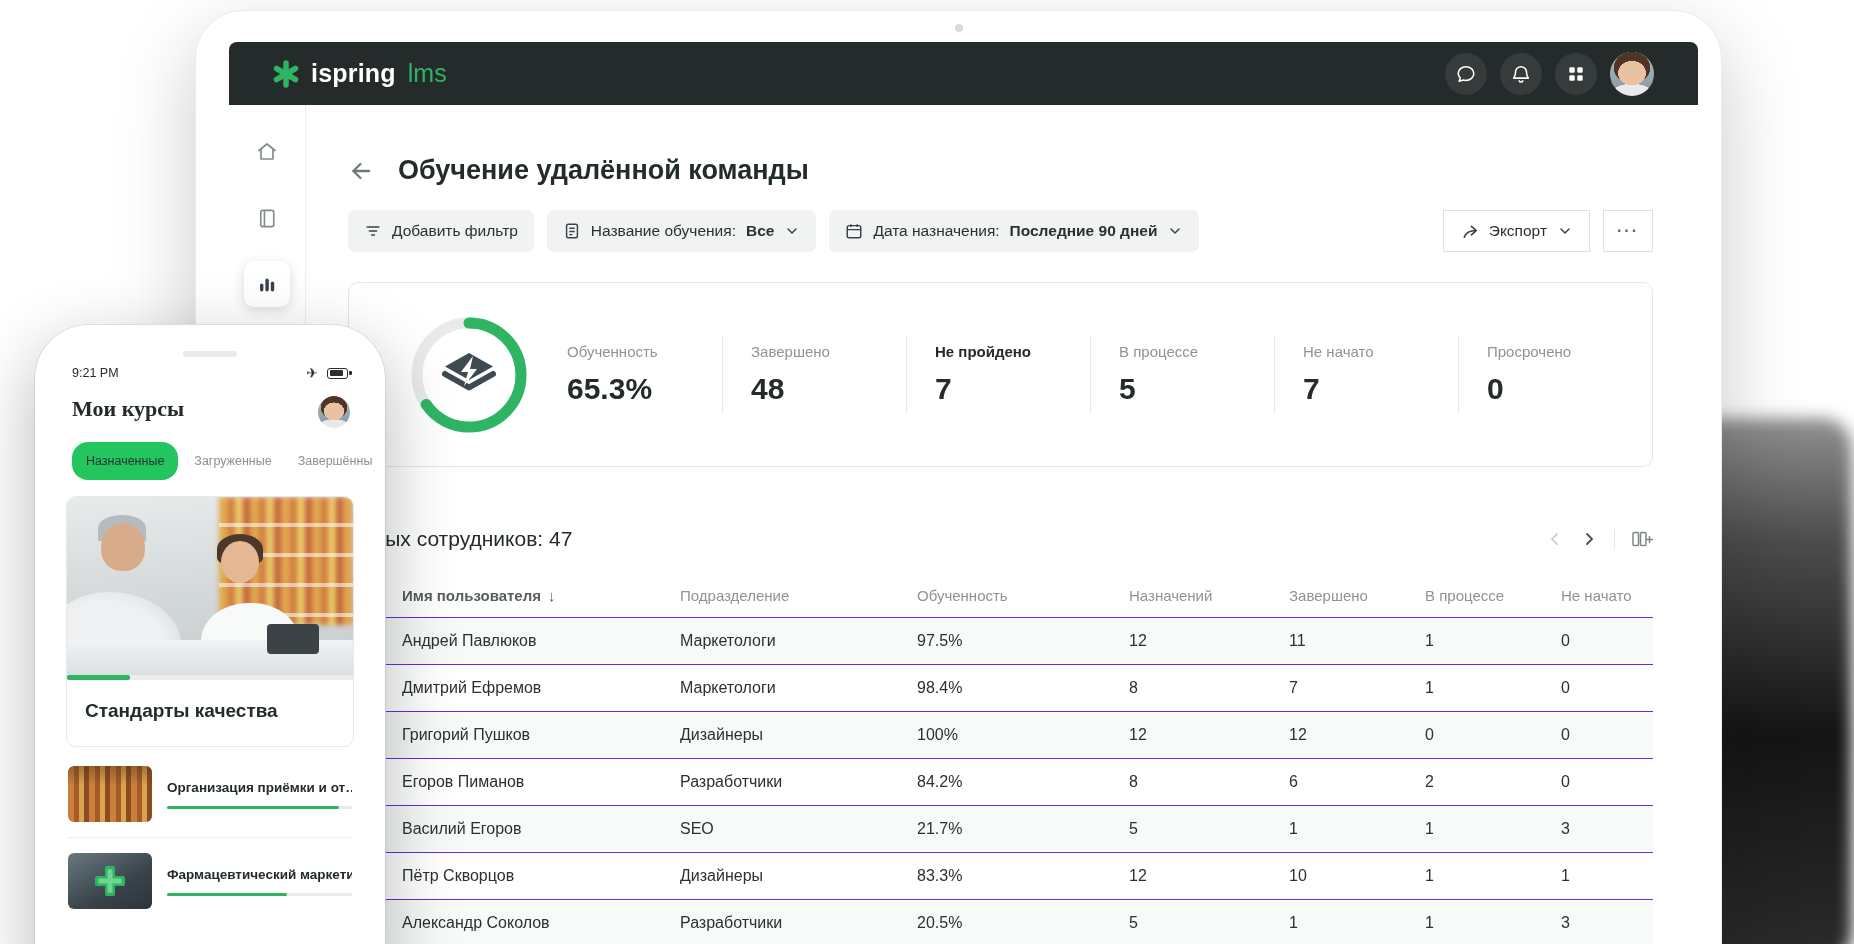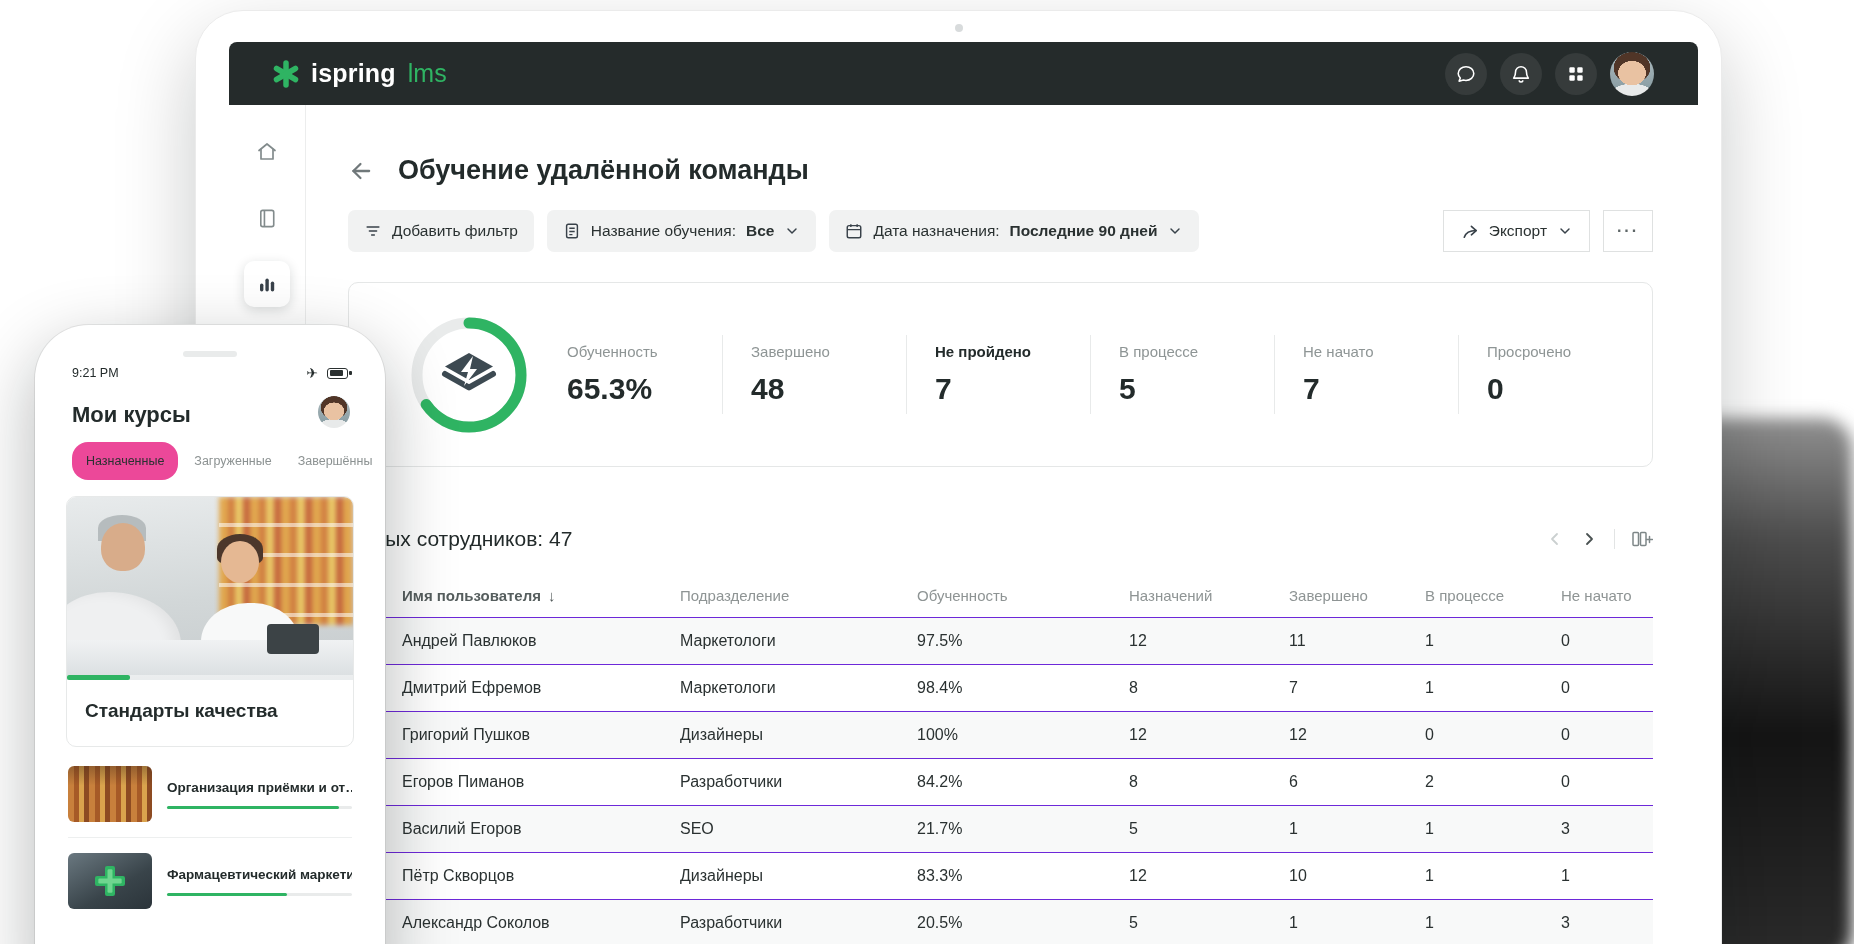--- a/index.html
+++ b/index.html
@@ -108,27 +108,27 @@
     width:54px; height:6px; border-radius:3px; background:#E9EBEB; }
   .status-row { display:flex; align-items:center; justify-content:space-between;
     padding:28px 24px 0; font-size:12.5px; color:#232B2B; }
   .status-right { display:flex; align-items:center; gap:9px; }
   .plane { font-size:14px; line-height:1; }
   .battery { width:21px; height:11px; border:1.5px solid #2a3030; border-radius:3px; position:relative; }
   .battery::before { content:""; position:absolute; left:1.5px; top:1.5px; bottom:1.5px; width:70%;
     background:#2a3030; border-radius:1px; }
   .battery::after { content:""; position:absolute; right:-4.5px; top:2.5px; width:2.5px; height:4px;
     background:#2a3030; border-radius:1px; }
-  .phone-title-row { display:flex; align-items:flex-end; justify-content:space-between; padding:16px 22px 0 24px; }
+  .phone-title-row { display:flex; align-items:flex-start; justify-content:space-between; padding:16px 22px 0 24px;font-family:Liberation Serif, serif; }
   .phone-title { font-size:22px; font-weight:600; color:#232B2B; }
   .phone-avatar { width:32px; height:32px; border-radius:50%; cursor:pointer; }
   .tabs { display:flex; align-items:center; gap:6px; margin-top:14px; padding-left:24px;
     white-space:nowrap; font-size:12.5px; color:#8C9292; }
   .tab { padding:8px 10px; cursor:pointer; flex:none; }
-  .tab.active { background:#ec4899; border-radius:16px; padding:12px 14px; color:#2A3131; font-weight:500; }
+  .tab.active { background:#22c55e; border-radius:16px; padding:12px 14px; color:#2A3131; font-weight:500; }
 
   .feature-card { margin:16px 18px 0; border:1px solid #E7E9E9; border-radius:10px; overflow:hidden;
     background:#fff; cursor:pointer; }
   .scene { position:relative; height:183px; overflow:hidden;
     background:linear-gradient(175deg,#e8ebec 0%,#d2d7d8 55%,#c6cbcd 100%); }
   .shelf { position:absolute; right:0; top:0; width:47%; height:70%; opacity:.9; filter:blur(2.5px);
     background:repeating-linear-gradient(90deg,#e2a23f 0 9px,#cf7330 9px 16px,#ecc75b 16px 24px,#c2582c 24px 31px); }
   .shelf-rows { position:absolute; right:0; top:0; width:47%; height:70%;
     background:repeating-linear-gradient(180deg, transparent 0 26px, rgba(255,255,255,.55) 26px 30px); }
   .customer-body { position:absolute; left:-6%; bottom:-4%; width:46%; height:52%;

